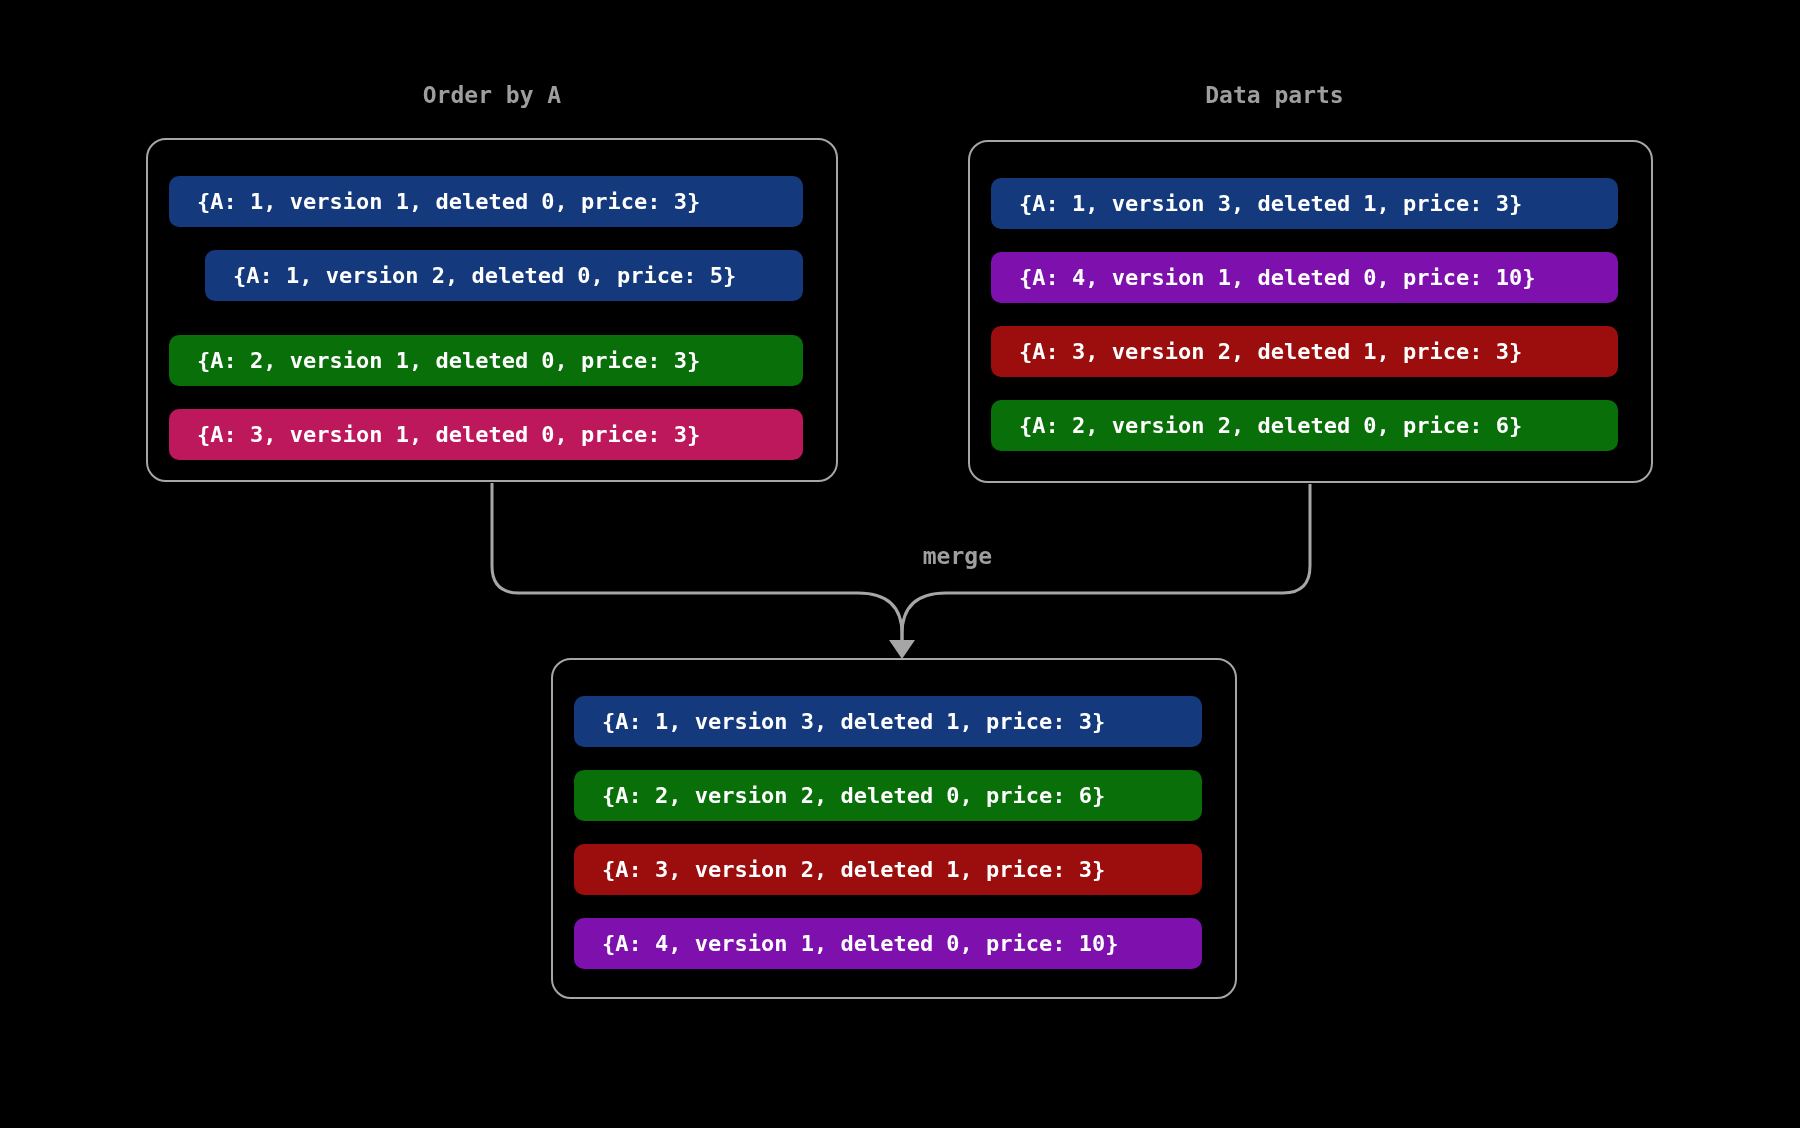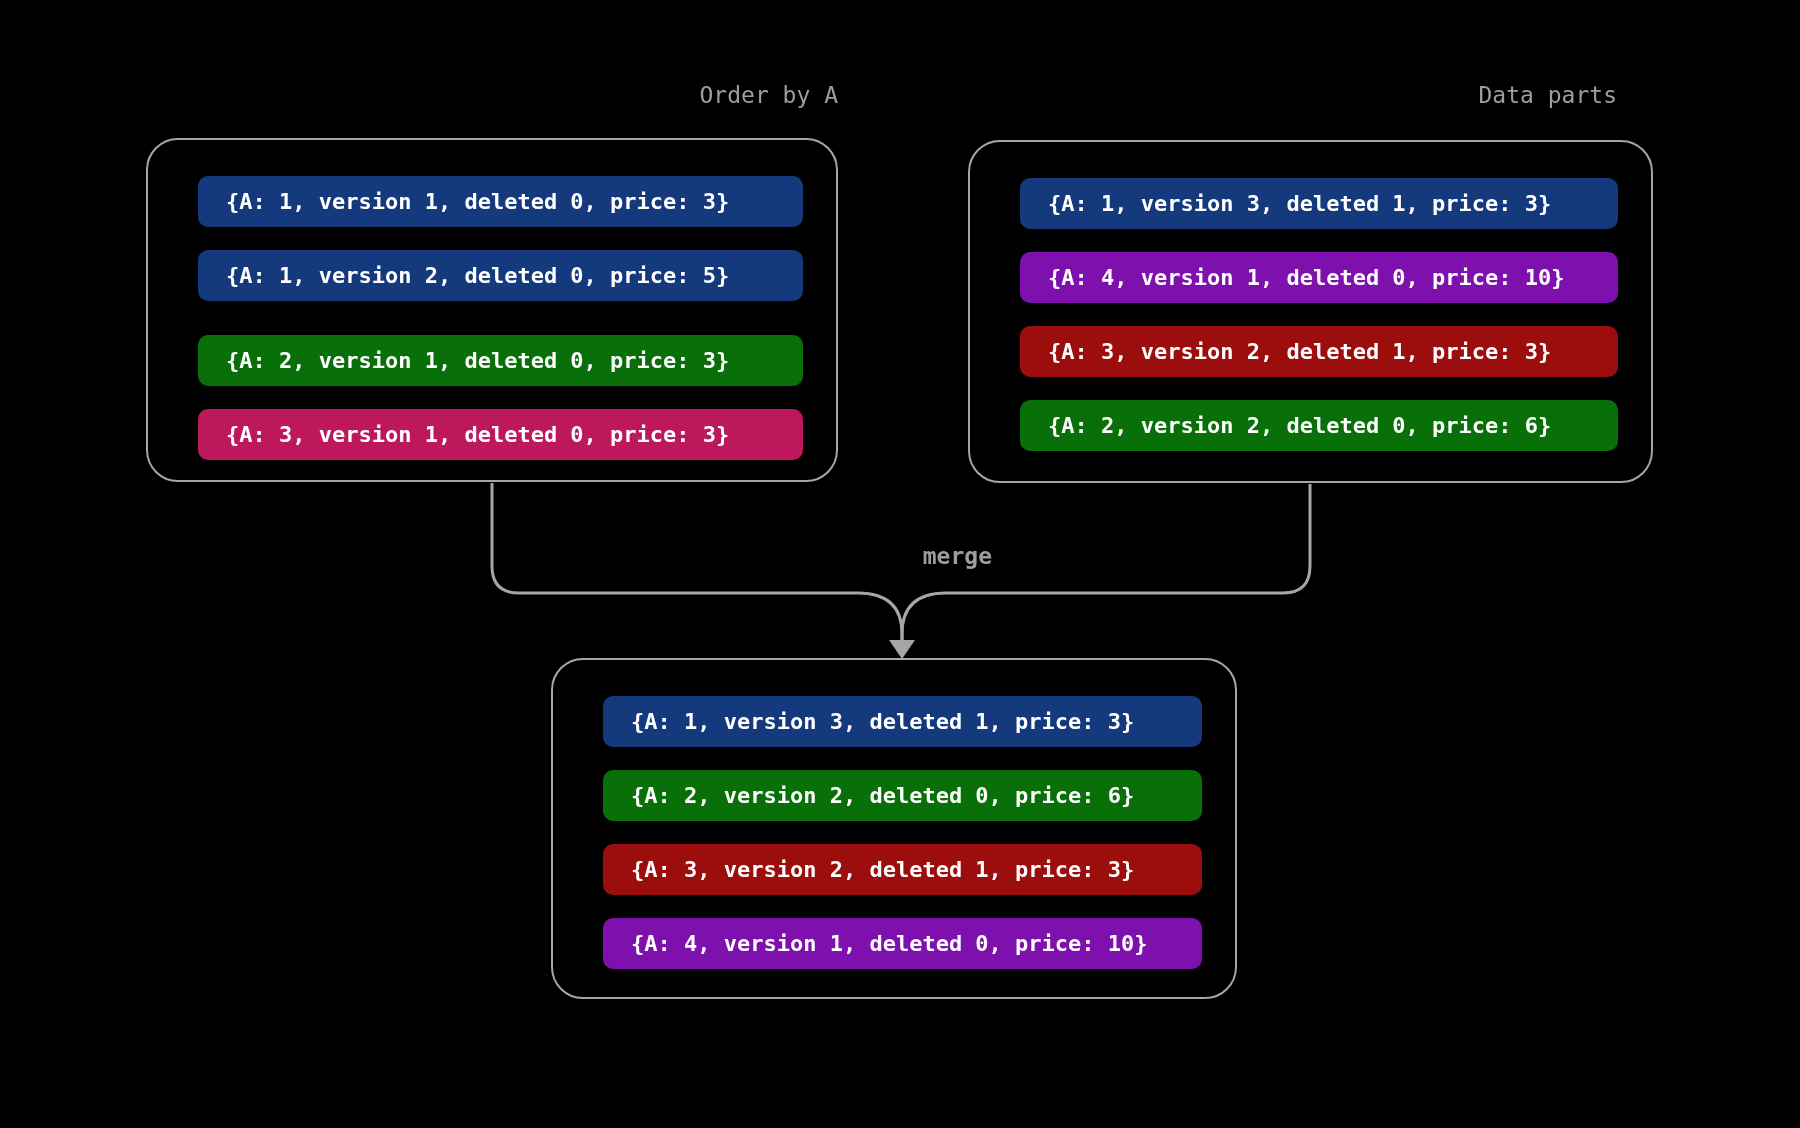--- a/index.html
+++ b/index.html
@@ -11,22 +11,22 @@
     width: 1800px;
     height: 1128px;
     background: var(--bg, #000000);
     font-family: "DejaVu Sans Mono", monospace;
     overflow: hidden;
   }
   .panel {
     position: absolute;
     box-sizing: border-box;
     border: 2.5px solid var(--line, #a6a6a6);
-    border-radius: 32px;
-    padding: 36px 33px 0 50px;
+    border-radius: 20px;
+    padding: 36px 33px 0 21px;
     display: flex;
     flex-direction: column;
     gap: 23px;
     background: transparent;
   }
   #panel-left  { left: 146px; top: 138px; width: 692px; height: 344px; }
   #panel-right { left: 968px; top: 140px; width: 685px; height: 343px; }
   #panel-merged{ left: 551px; top: 658px; width: 686px; height: 341px; }
 
   .row {
@@ -39,23 +39,23 @@
     box-sizing: border-box;
     color: var(--row-text, #ffffff);
     font-size: 22px;
     font-weight: bold;
     letter-spacing: 0;
     white-space: nowrap;
   }
 
   .panel-title {
     position: absolute;
-    text-align: right;
+    text-align: center;
     font-size: 23px;
-    font-weight: normal;
+    font-weight: bold;
     color: var(--label, #9e9e9e);
   }
   #title-left  { left: 146px; width: 692px; top: 82px; }
   #title-right { left: 932px; width: 685px; top: 82px; }
 
   .merge-label {
     position: absolute;
     left: 812px;
     width: 180px;
     top: 543px;
@@ -92,21 +92,21 @@
 <div class="merge-label">merge</div>
 
 <svg class="connector" viewBox="0 0 1800 1128">
   <path d="M 492 483 L 492 566 Q 492 593 519 593 L 858 593 Q 902 593 902 634 L 902 641"></path>
   <path d="M 1310 484 L 1310 566 Q 1310 593 1283 593 L 946 593 Q 902 593 902 634 L 902 641"></path>
   <polygon points="889,640 915,640 902,659"></polygon>
 </svg>
 
 <div class="panel" id="panel-left">
   <div class="row" style="background: rgb(20, 57, 124);">{A: 1, version 1, deleted 0, price: 3}</div>
-  <div class="row" style="background: rgb(20, 57, 124);">{A: 1, version 2, deleted 0, price: 5}</div>
+  <div class="row" style="background: rgb(20, 57, 124); margin-left: 36px;">{A: 1, version 2, deleted 0, price: 5}</div>
   <div class="row" style="background: rgb(9, 111, 9); margin-top: 11px;">{A: 2, version 1, deleted 0, price: 3}</div>
   <div class="row" style="background: #be185d;">{A: 3, version 1, deleted 0, price: 3}</div>
 </div>
 
 <div class="panel" id="panel-right">
   <div class="row" style="background: rgb(20, 57, 124);">{A: 1, version 3, deleted 1, price: 3}</div>
   <div class="row" style="background: rgb(126, 17, 173);">{A: 4, version 1, deleted 0, price: 10}</div>
   <div class="row" style="background: rgb(156, 13, 13);">{A: 3, version 2, deleted 1, price: 3}</div>
   <div class="row" style="background: rgb(9, 111, 9);">{A: 2, version 2, deleted 0, price: 6}</div>
 </div>

